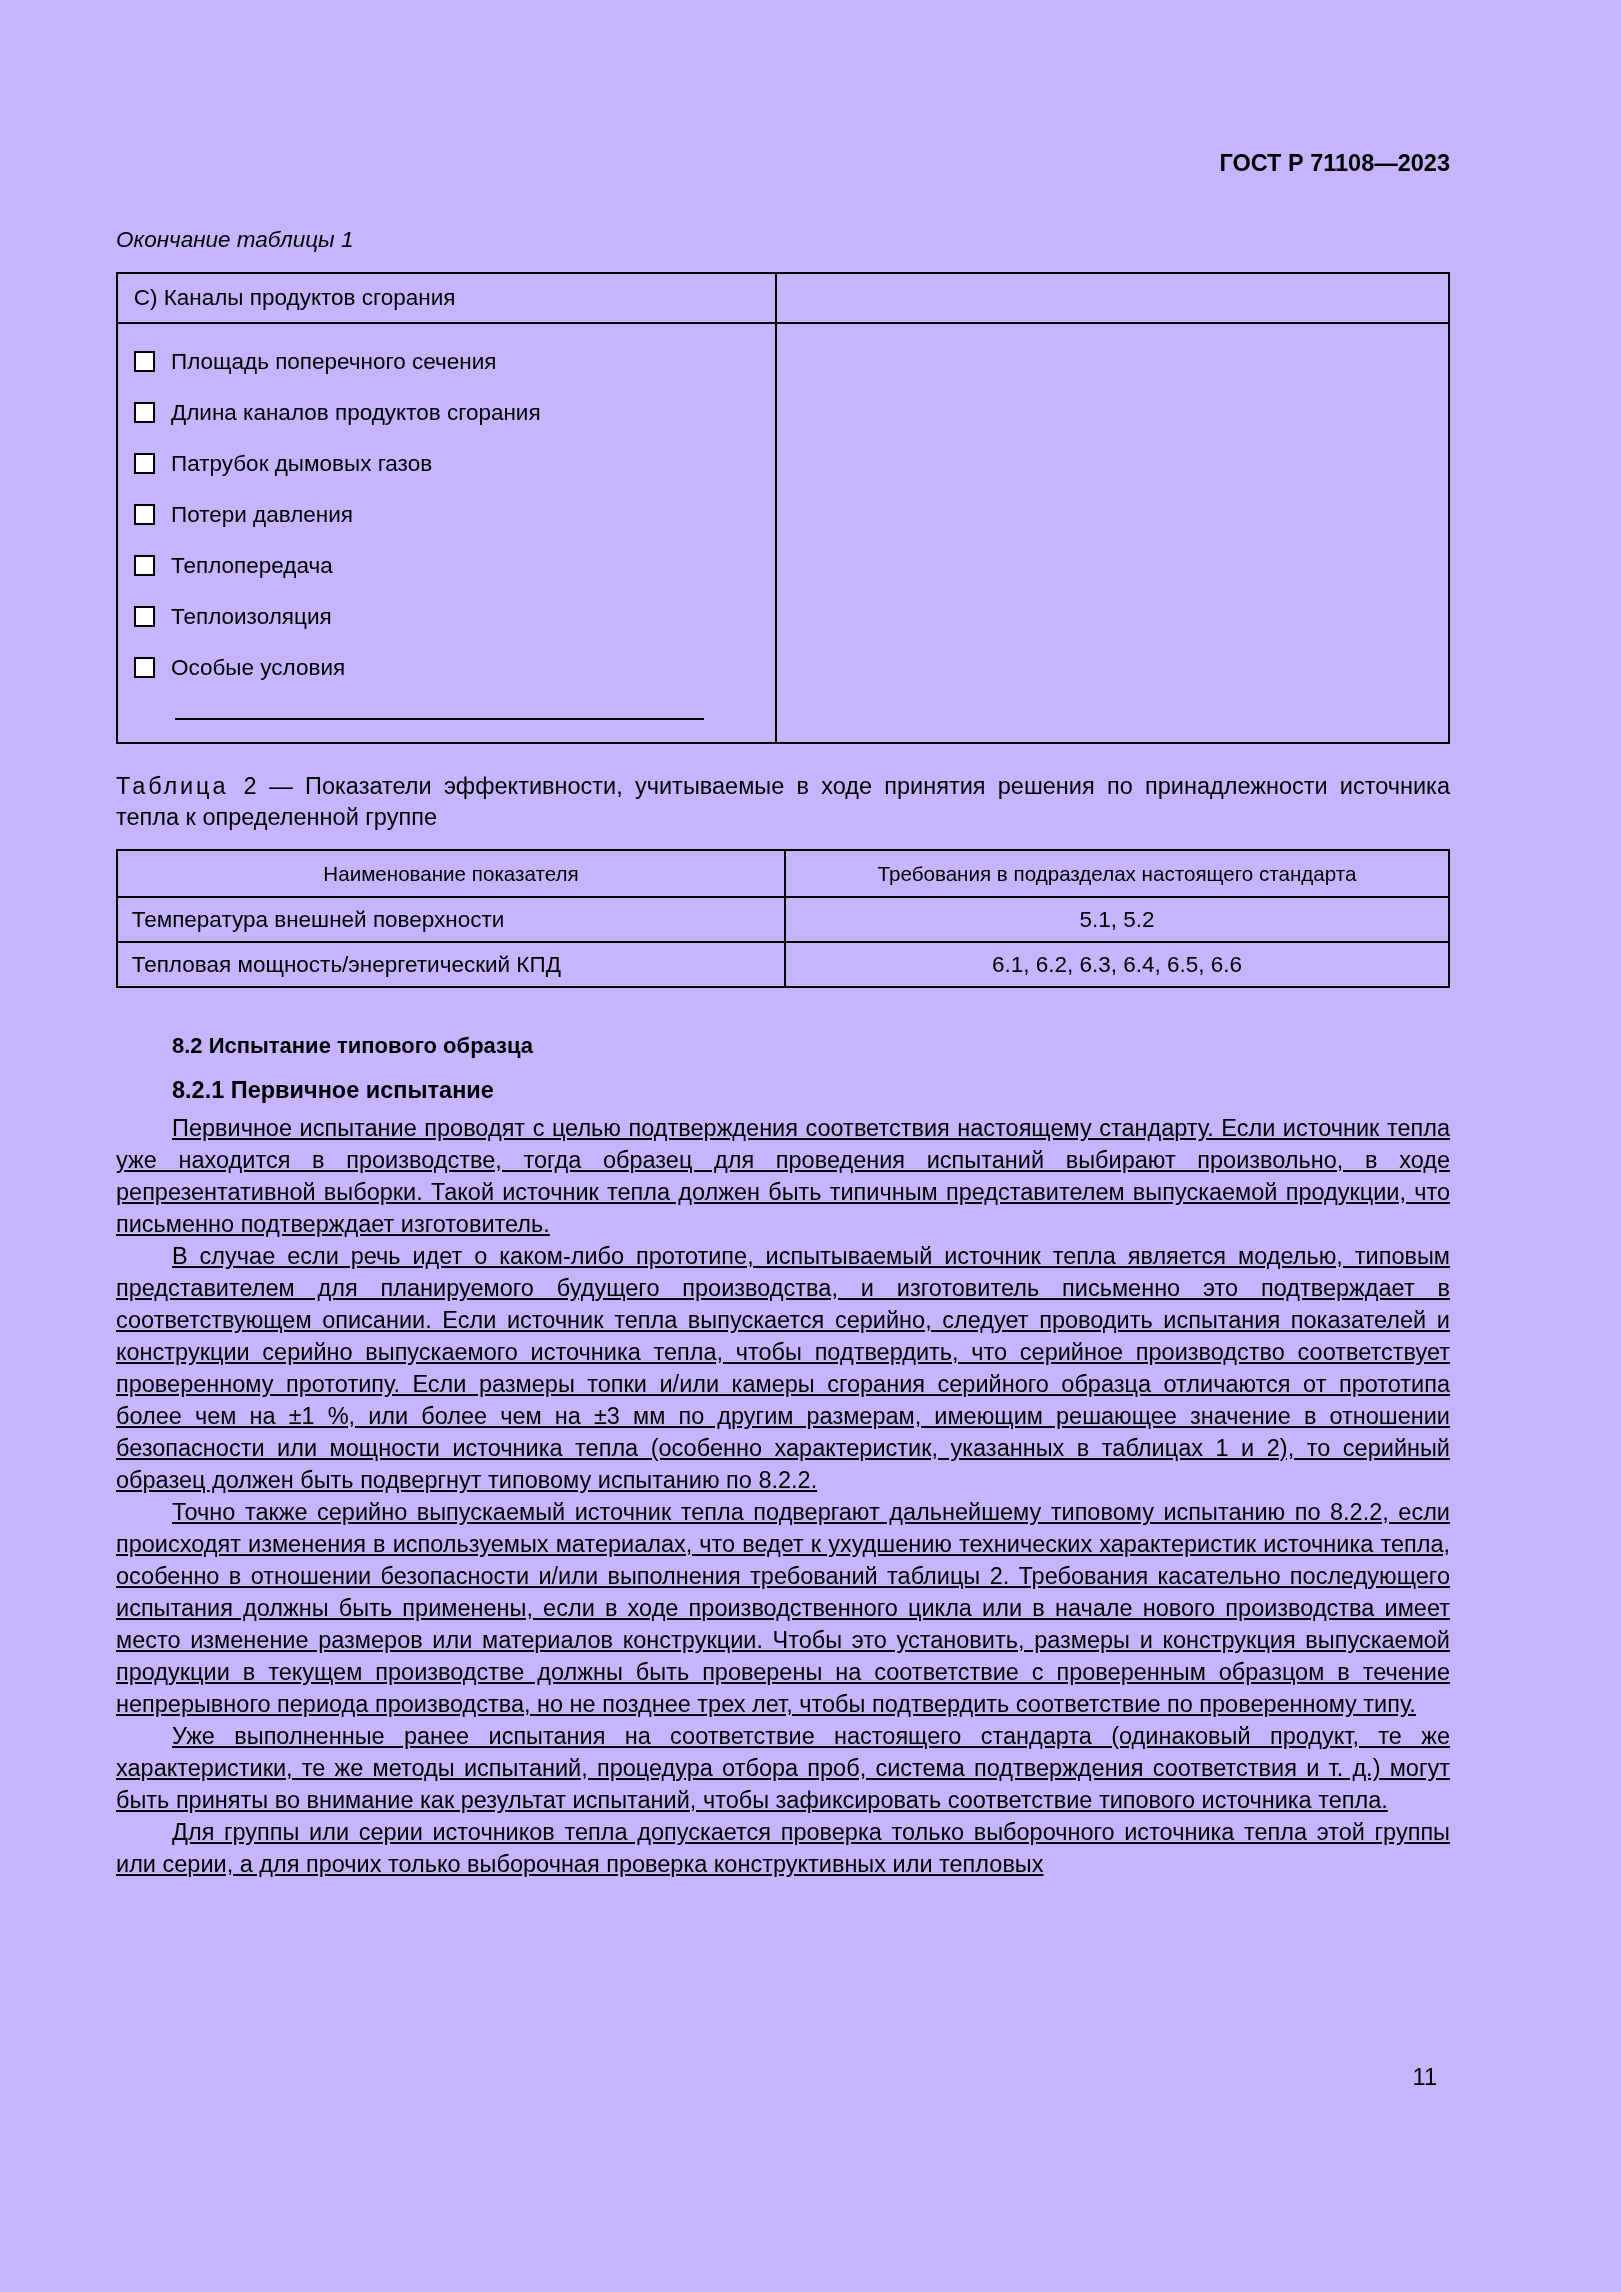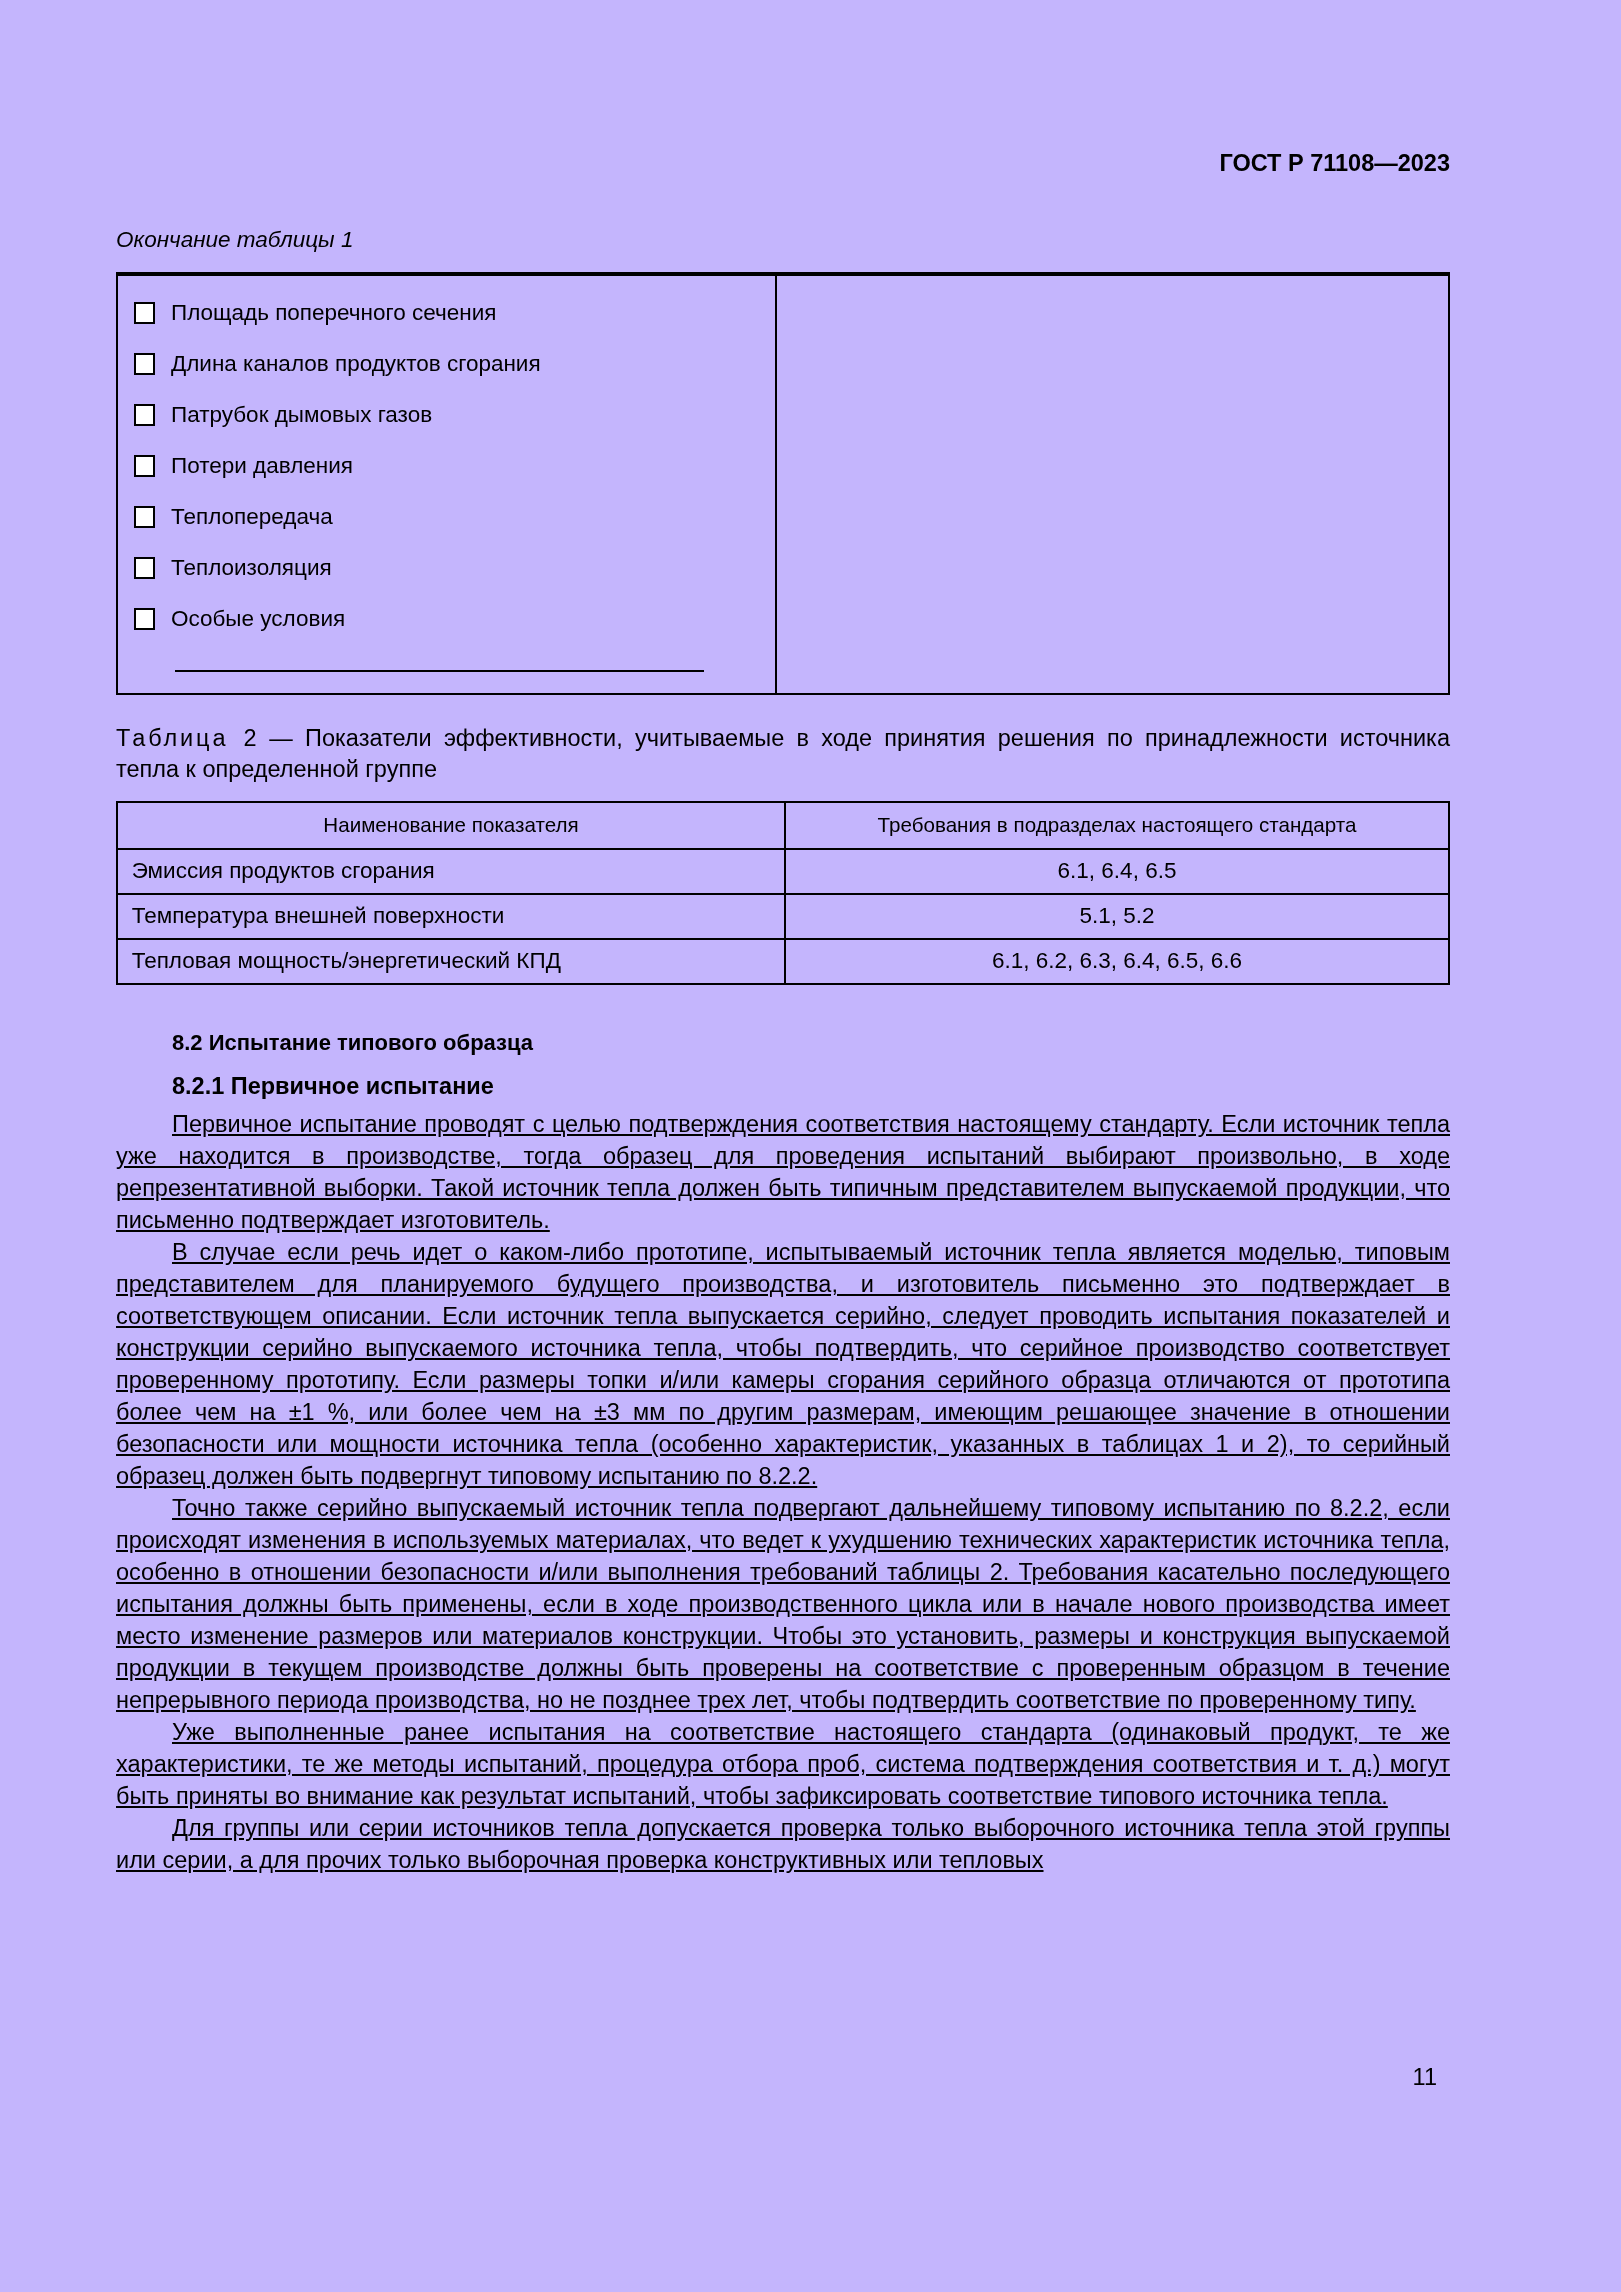--- a/index.html
+++ b/index.html
@@ -144,20 +144,21 @@
 <body>
 
 <div class="page">
 
   <div class="doc-header">ГОСТ Р 71108—2023</div>
 
   <div class="t1-continuation">Окончание таблицы 1</div>
 
   <div class="t1">
     <div class="t1-row t1-header-row">
+      <div class="t1-cell-left">C) Каналы продуктов сгорания</div>
       <div class="t1-cell-right"></div>
     </div>
     <div class="t1-row t1-body-row">
       <div class="t1-cell-left">
         <div class="t1-item">
           <span class="checkbox"></span>
           <span class="t1-item-label">Площадь поперечного сечения</span>
         </div>
         <div class="t1-item">
           <span class="checkbox"></span>
@@ -191,24 +192,20 @@
 
   <div class="t2-caption">
     <span class="t2-caption-label">Таблица 2</span><span>— Показатели эффективности, учитываемые в ходе принятия решения по принадлежности источника тепла к определенной группе</span>
   </div>
 
   <table class="t2">
     <tbody>
         <tr>
       <th class="col-name">Наименование показателя</th>
       <th>Требования в подразделах настоящего стандарта</th>
-    </tr>
-    <tr>
-      <td class="cell-name">Эмиссия продуктов сгорания</td>
-      <td class="cell-req">6.1, 6.4, 6.5</td>
     </tr>
     <tr>
       <td class="cell-name">Температура внешней поверхности</td>
       <td class="cell-req">5.1, 5.2</td>
     </tr>
     <tr>
       <td class="cell-name">Тепловая мощность/энергетический КПД</td>
       <td class="cell-req">6.1, 6.2, 6.3, 6.4, 6.5, 6.6</td>
     </tr>
   </tbody>

